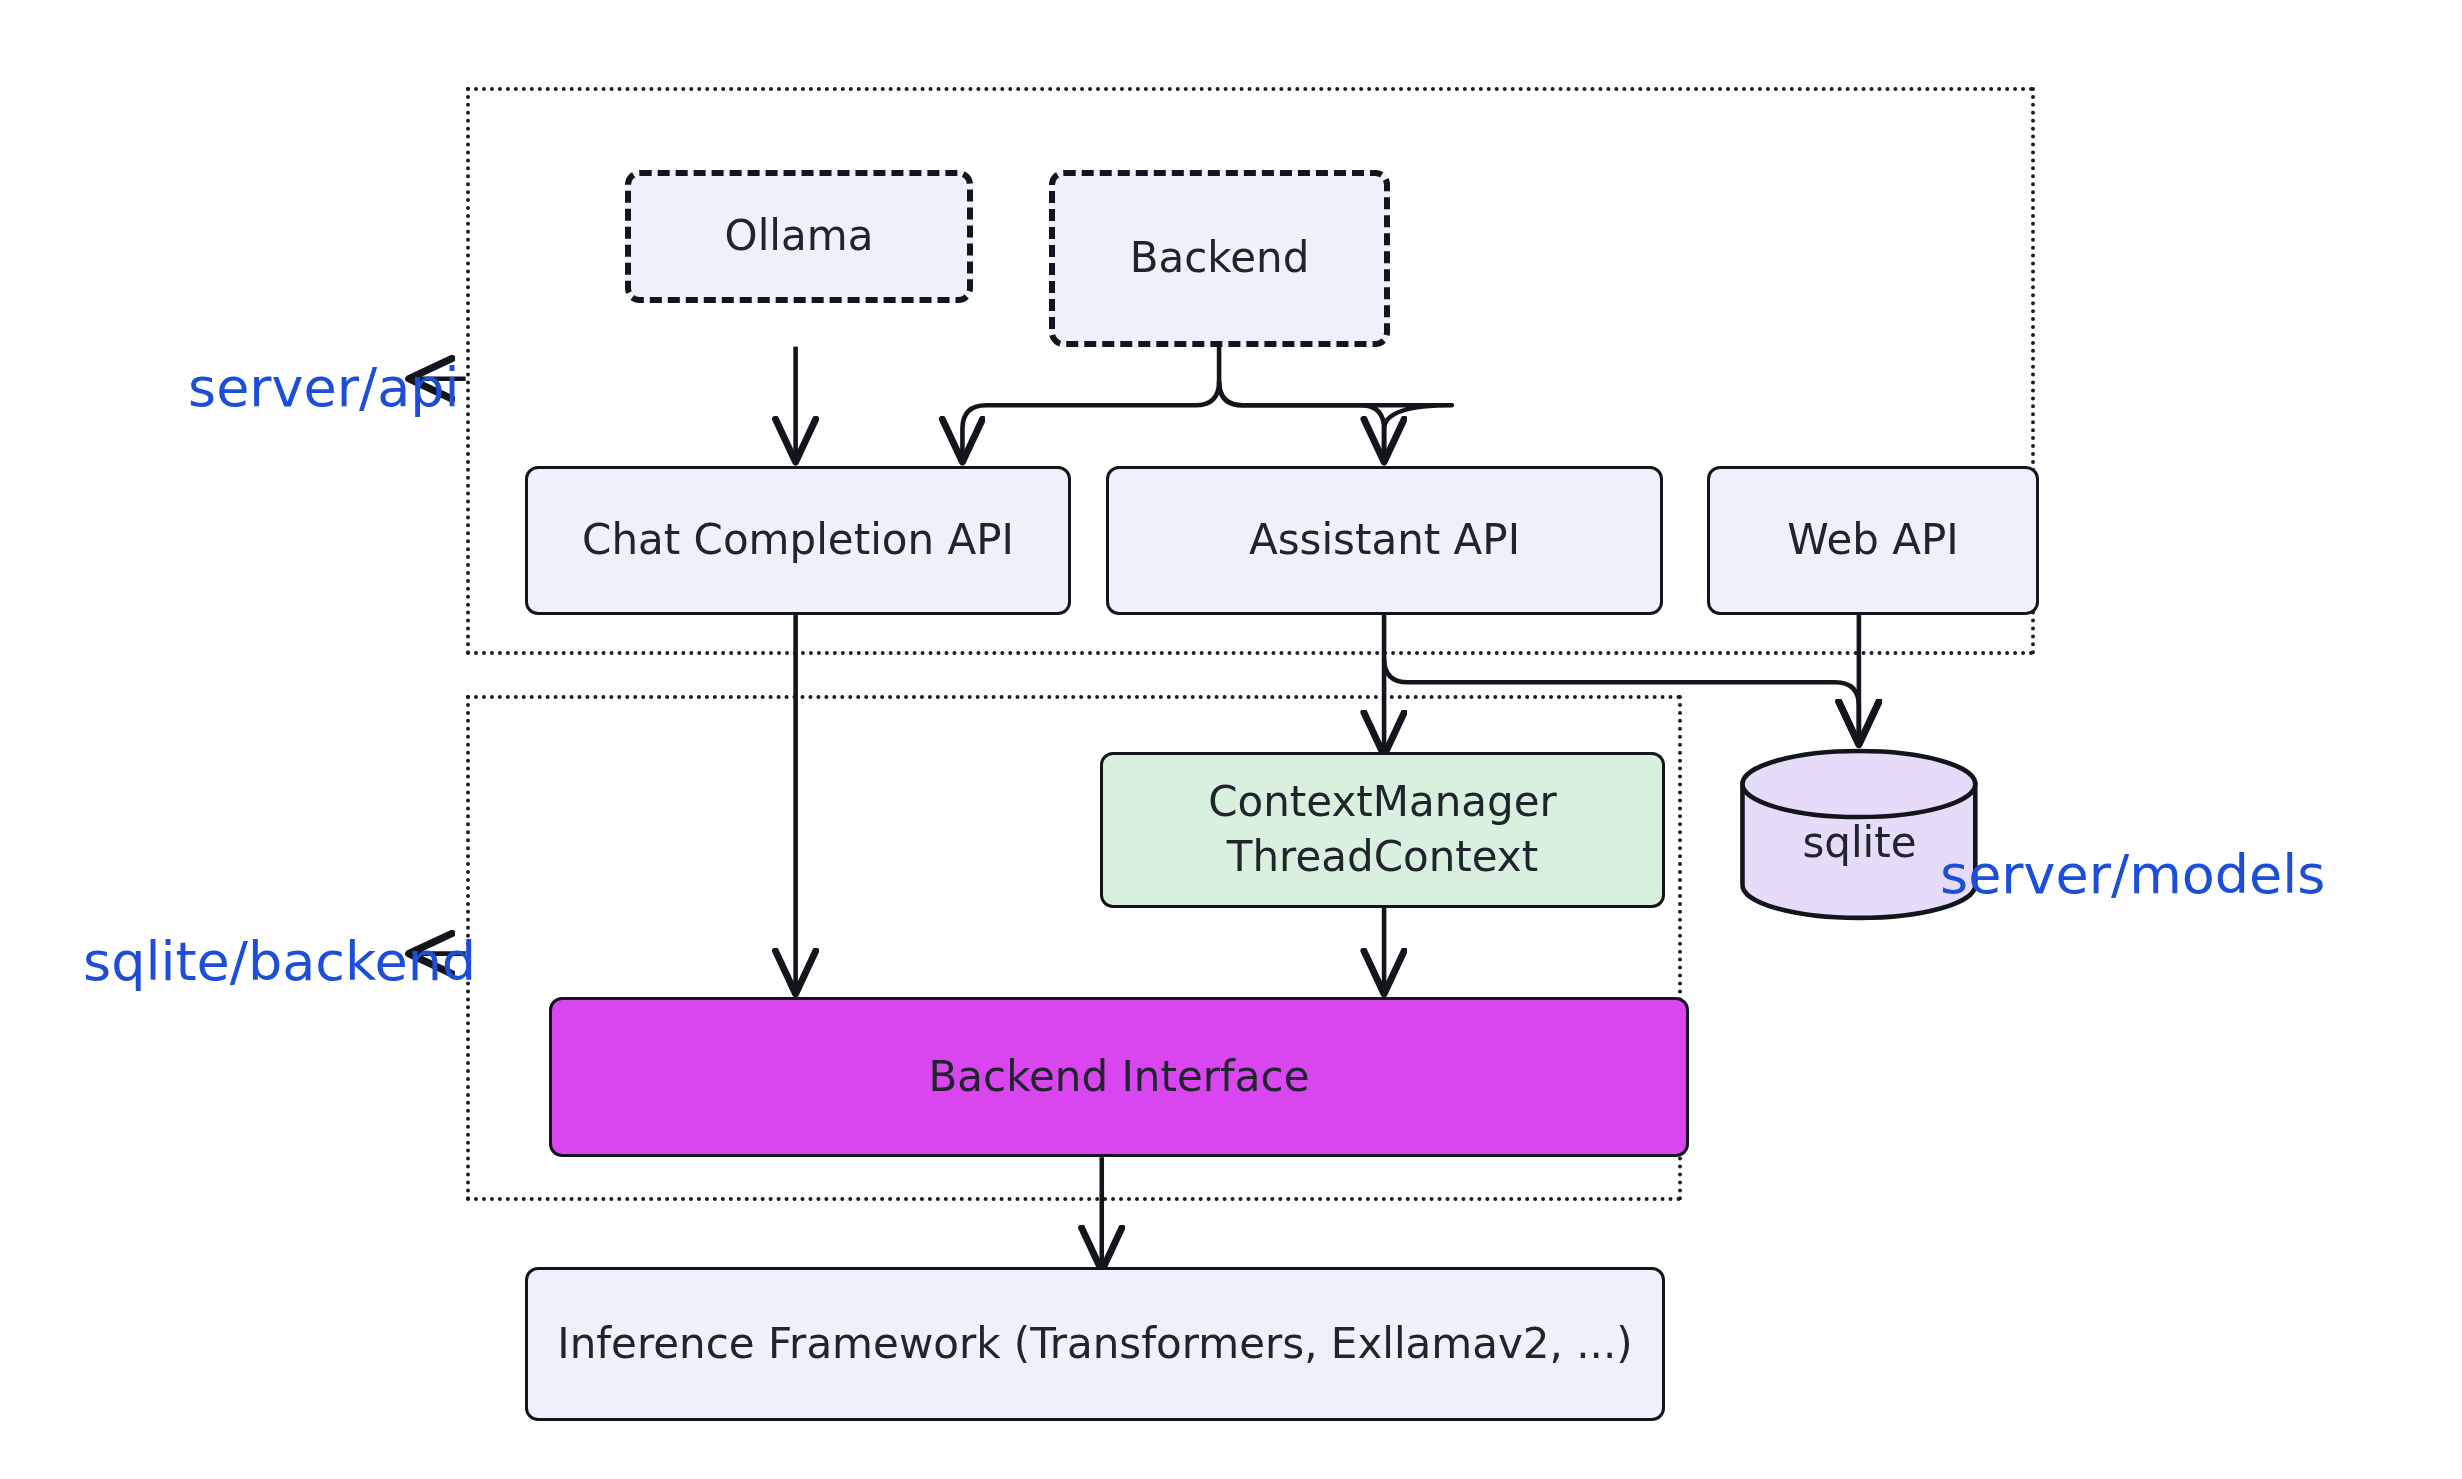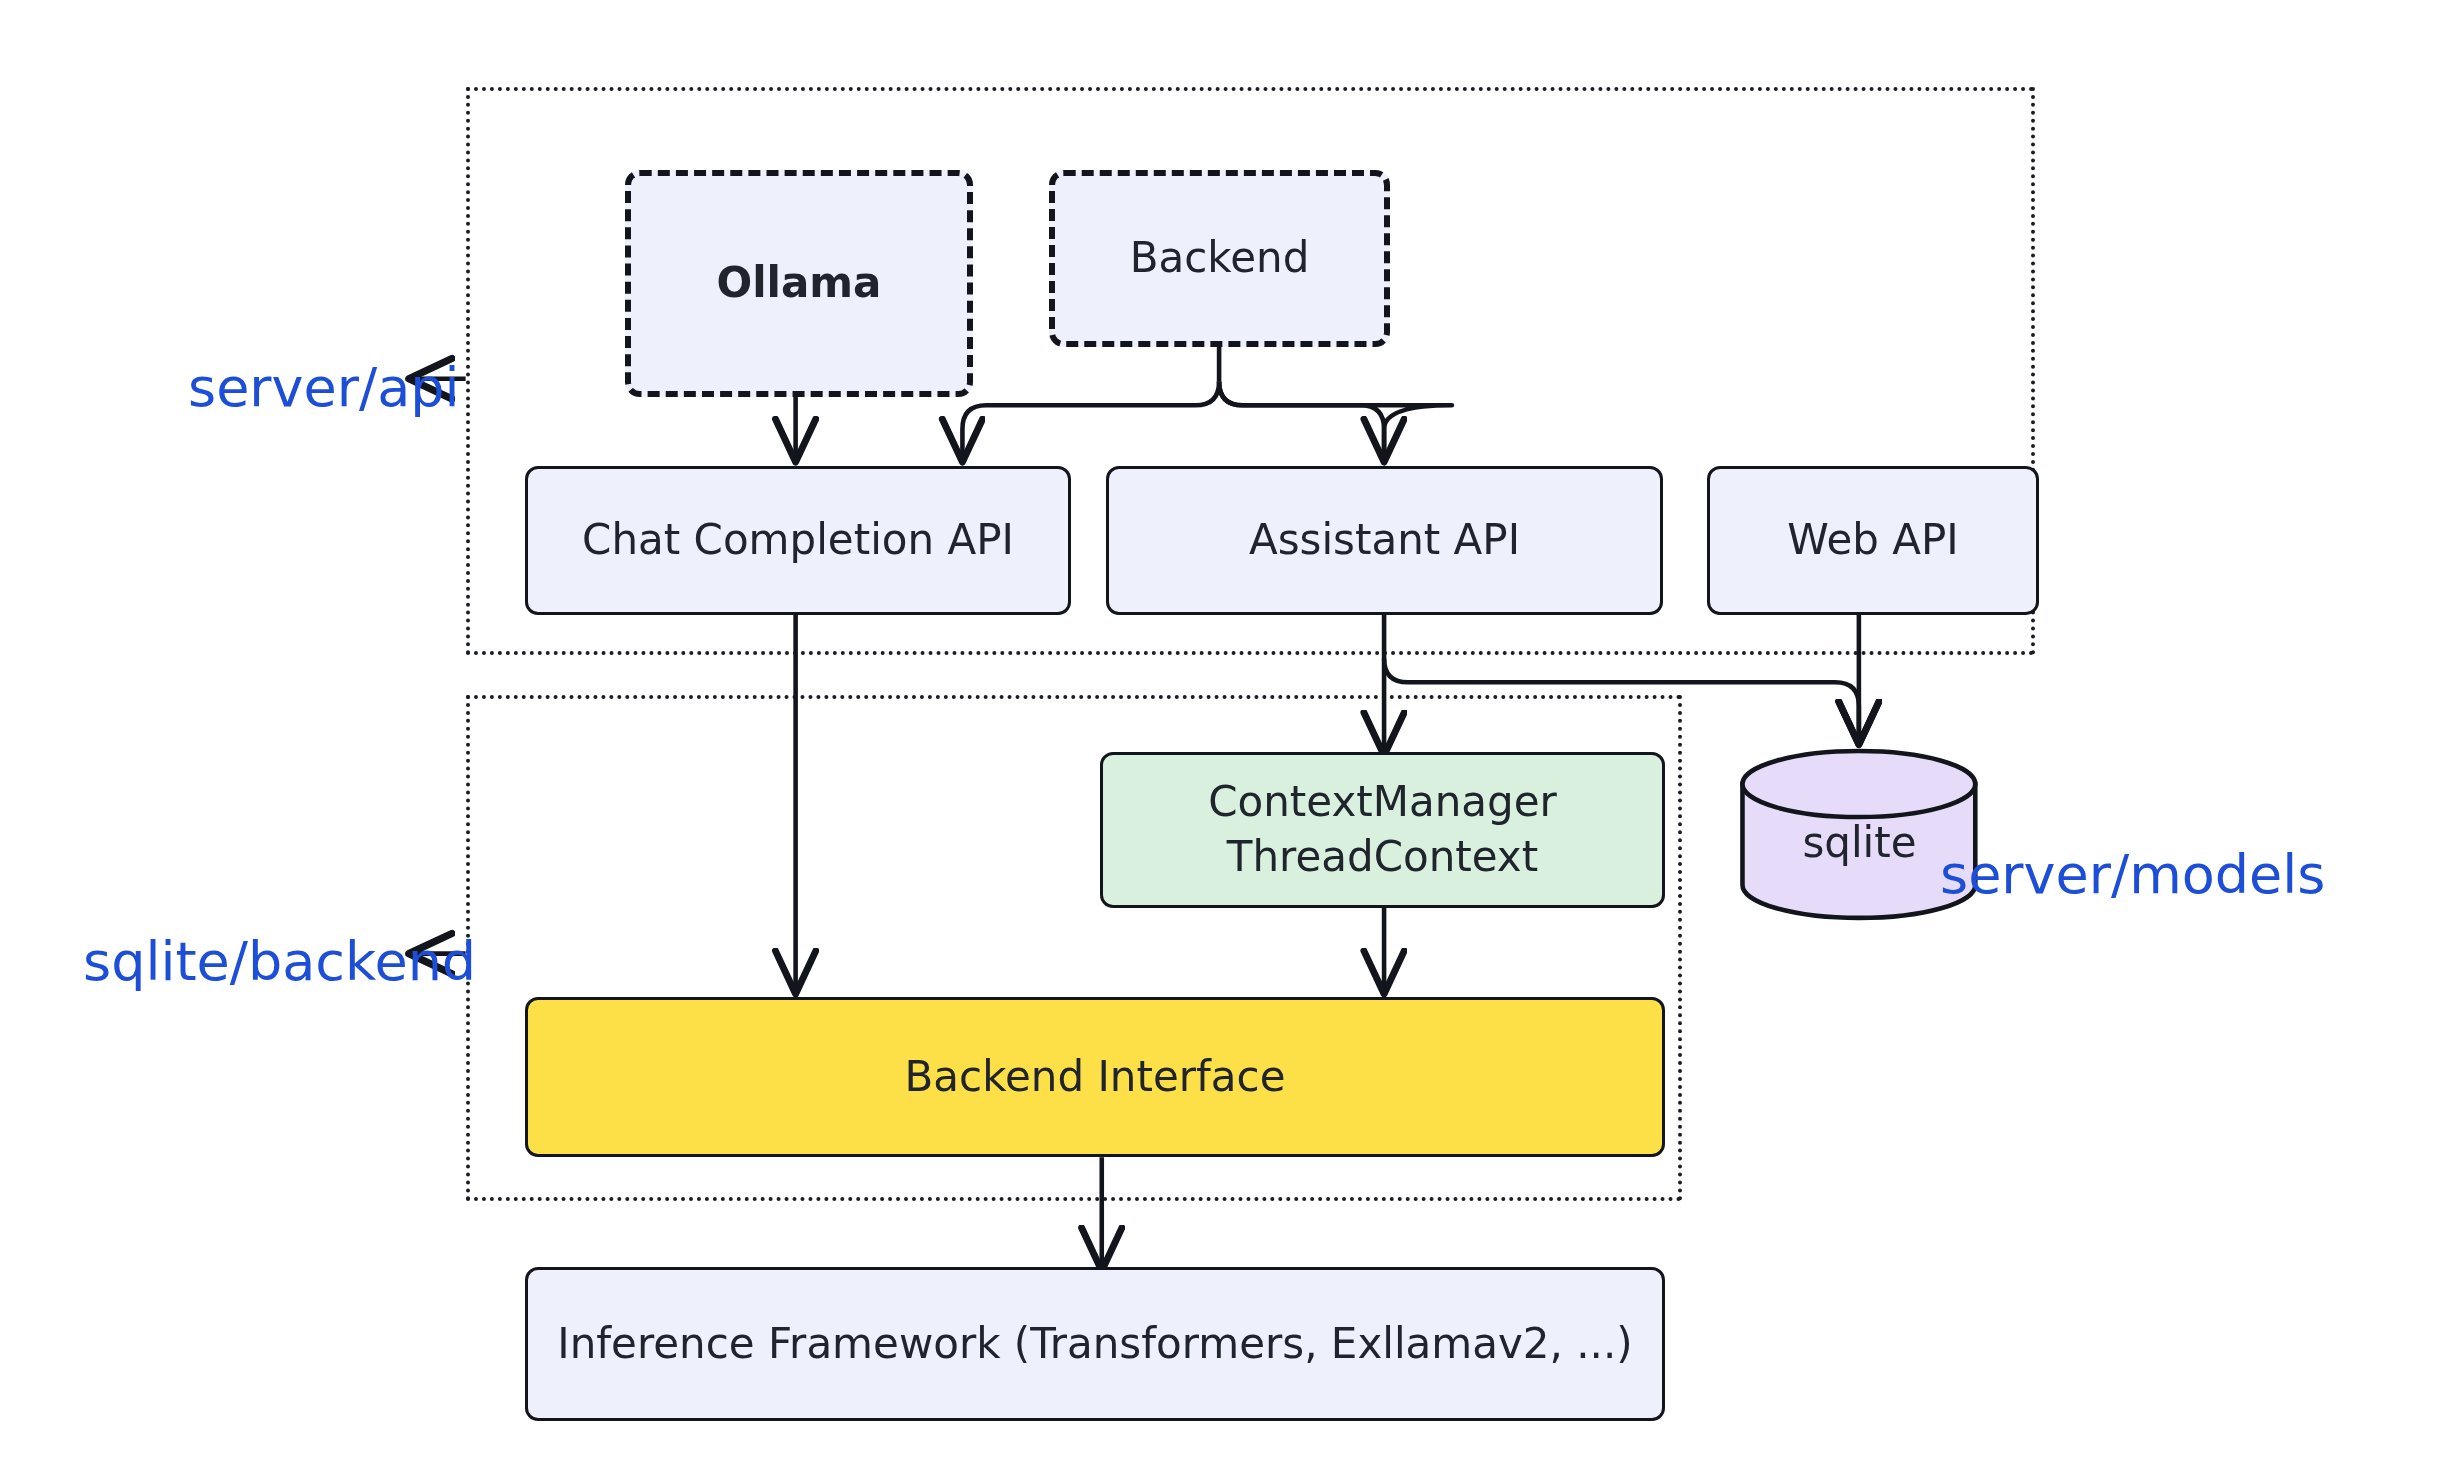--- a/index.html
+++ b/index.html
@@ -46,21 +46,22 @@
     border: 6.4px dashed #12151b;
     background: #eef1fb;
     border-radius: 14.7px;
   }
   .node-green {
     border: 3.7px solid #12151b;
     background: #d9f0de;
   }
   .node-amber {
     border: 3.7px solid #12151b;
-    background: #fde047;
+    background: #d946ef;
+    margin-left: 24px;
   }
   .node-label {
     display: block;
     white-space: pre-line;
   }
   .group-box {
     position: absolute;
     box-sizing: border-box;
     border: 4.6px dotted #1a1d24;
     background: transparent;
@@ -123,21 +124,21 @@
     </g>
   </svg>
 
   <svg class="layer" viewBox="0 0 2686 1614" preserveAspectRatio="none">
     <g stroke="#12151b" stroke-width="5" fill="#e6dcf9">
       <path d="M1901,855 L1901,965 A127,36 0 0 0 2155,965 L2155,855 Z"></path>
       <ellipse cx="2028" cy="855" rx="127" ry="36"></ellipse>
     </g>
   </svg>
 
-  <div class="node node-dashed" style="left:625px; top:170px; width:348px; height:227px; font-size:42px;font-weight:bold;">
+  <div class="node node-dashed" style="left:625px; top:170px; width:348px; height:133px; font-size:42px;">
     <span class="node-label">Ollama</span>
   </div>
 
   <div class="node node-dashed" style="left:1049px; top:170px; width:341px; height:177px; font-size:42px;">
     <span class="node-label">Backend</span>
   </div>
 
   <div class="node node-solid" style="left:525px; top:466px; width:546px; height:149px; font-size:42px;">
     <span class="node-label">Chat Completion API</span>
   </div>

